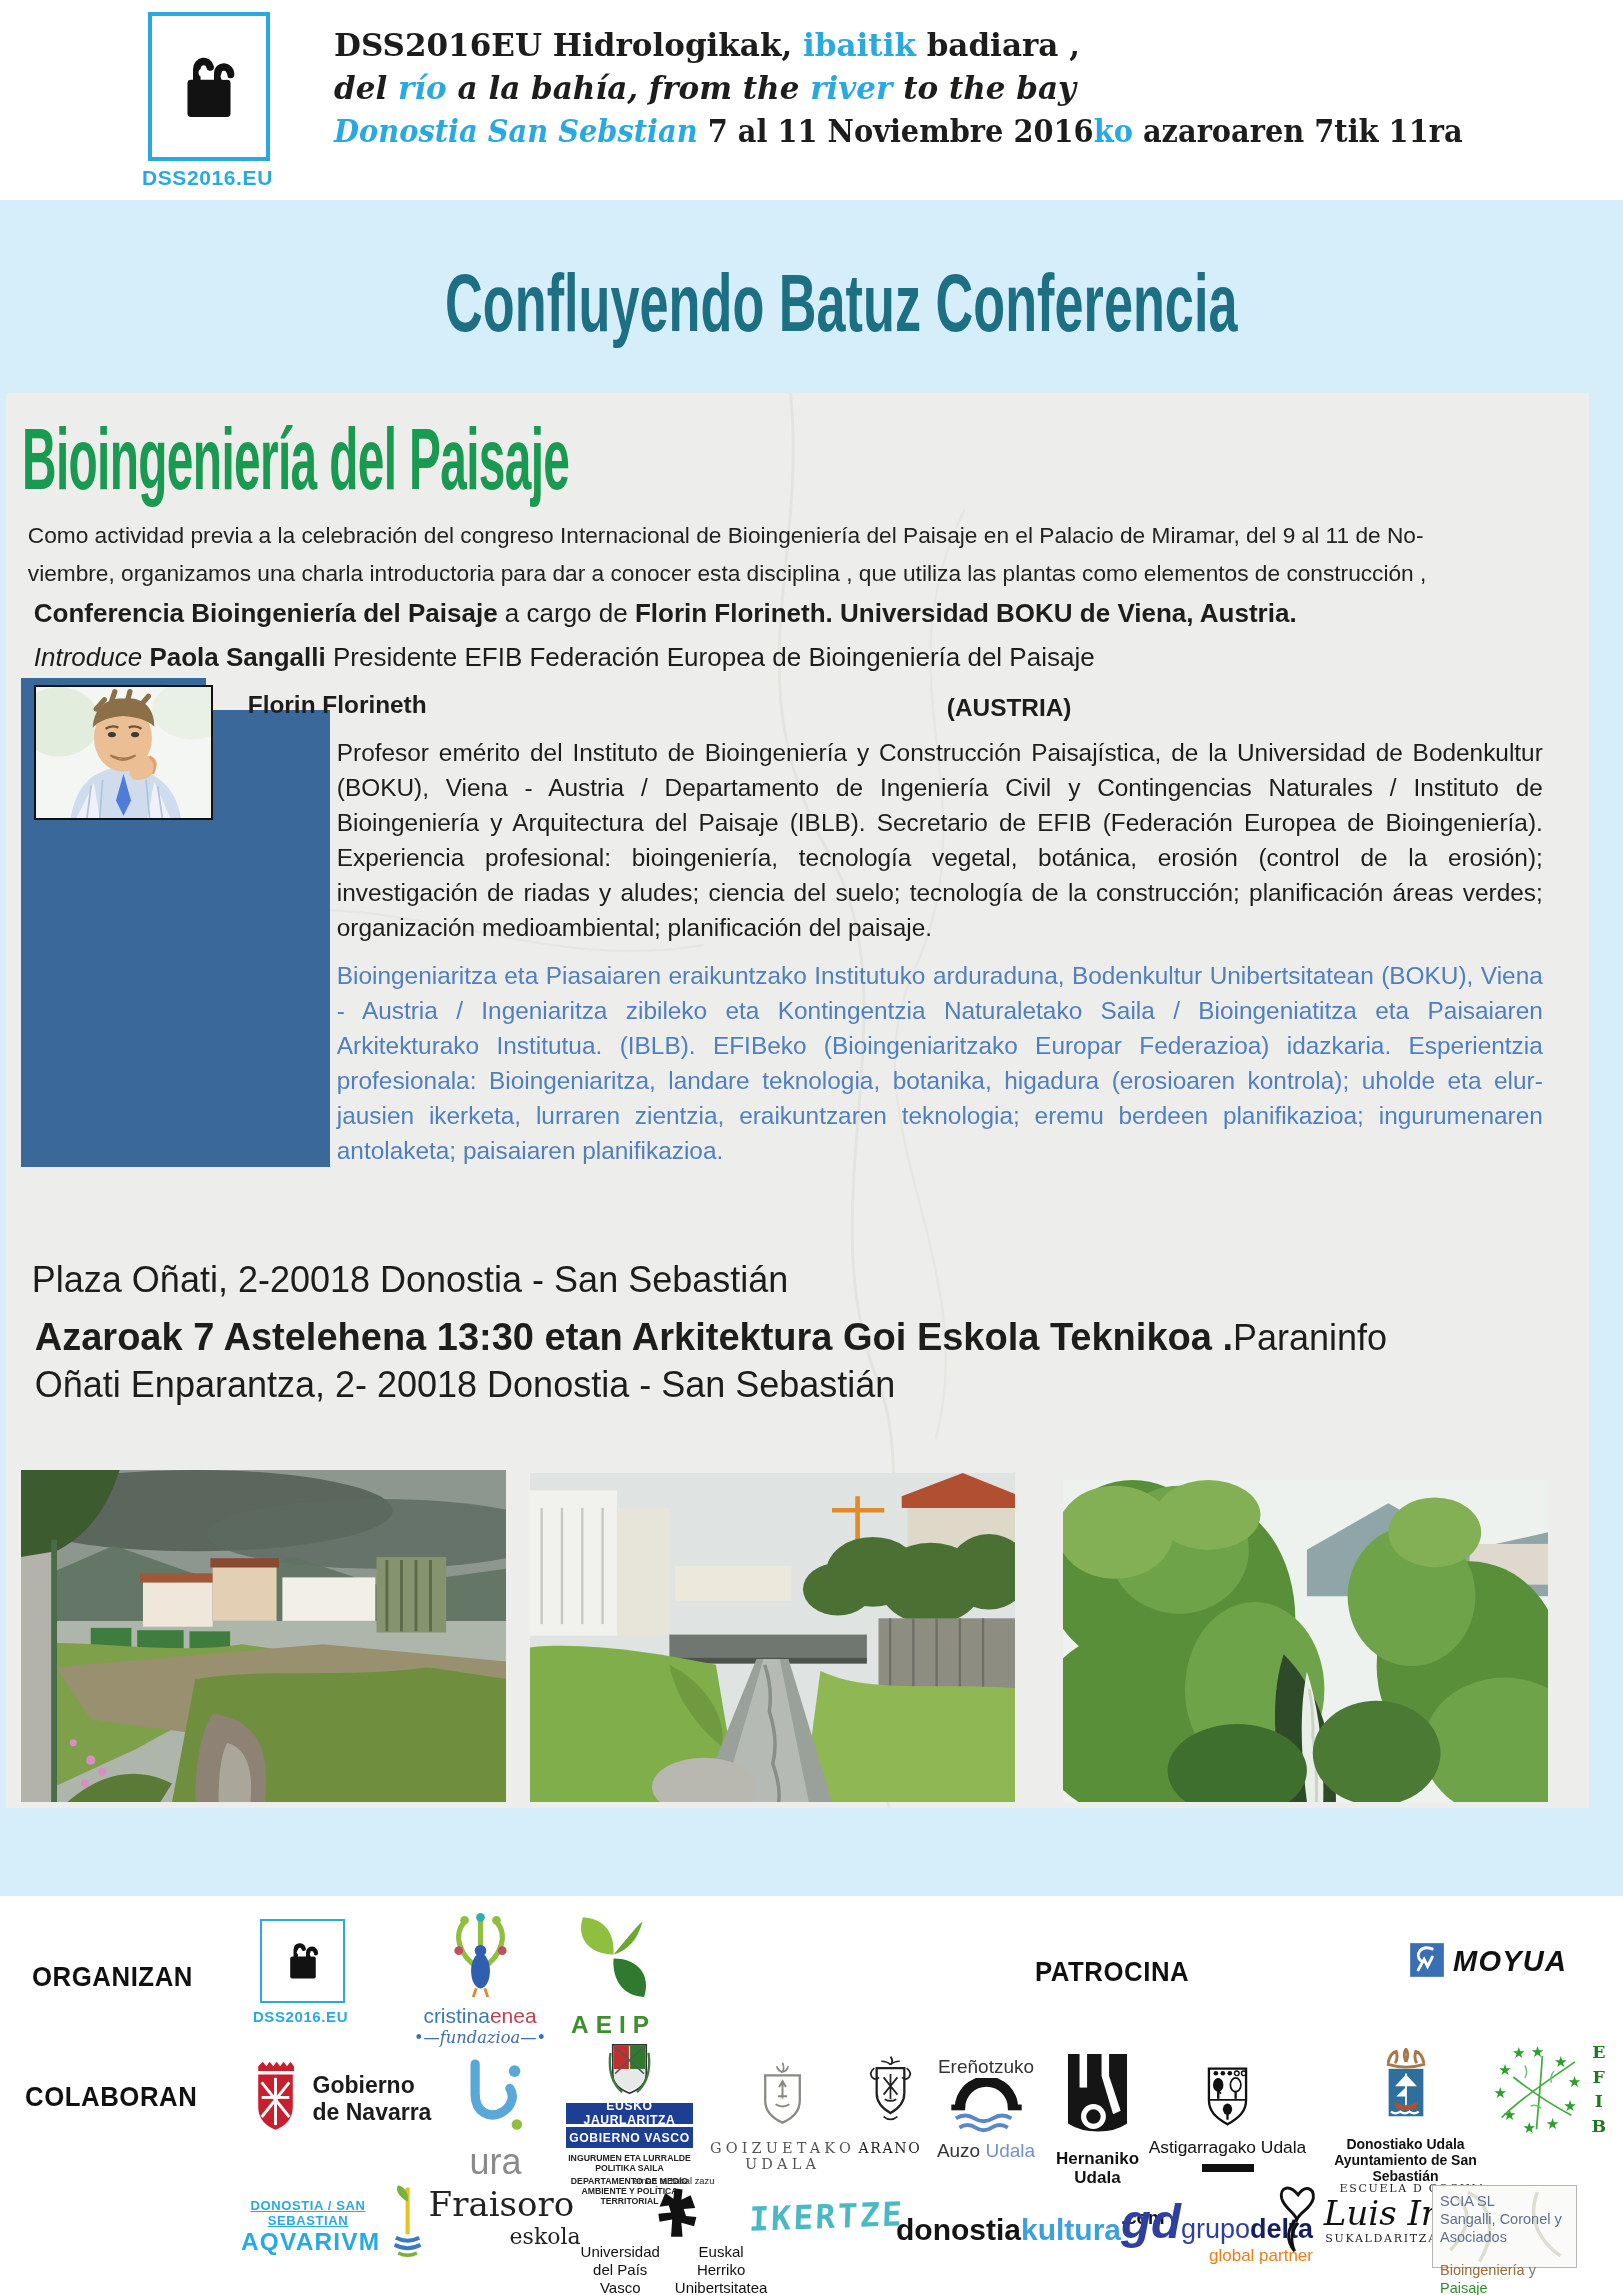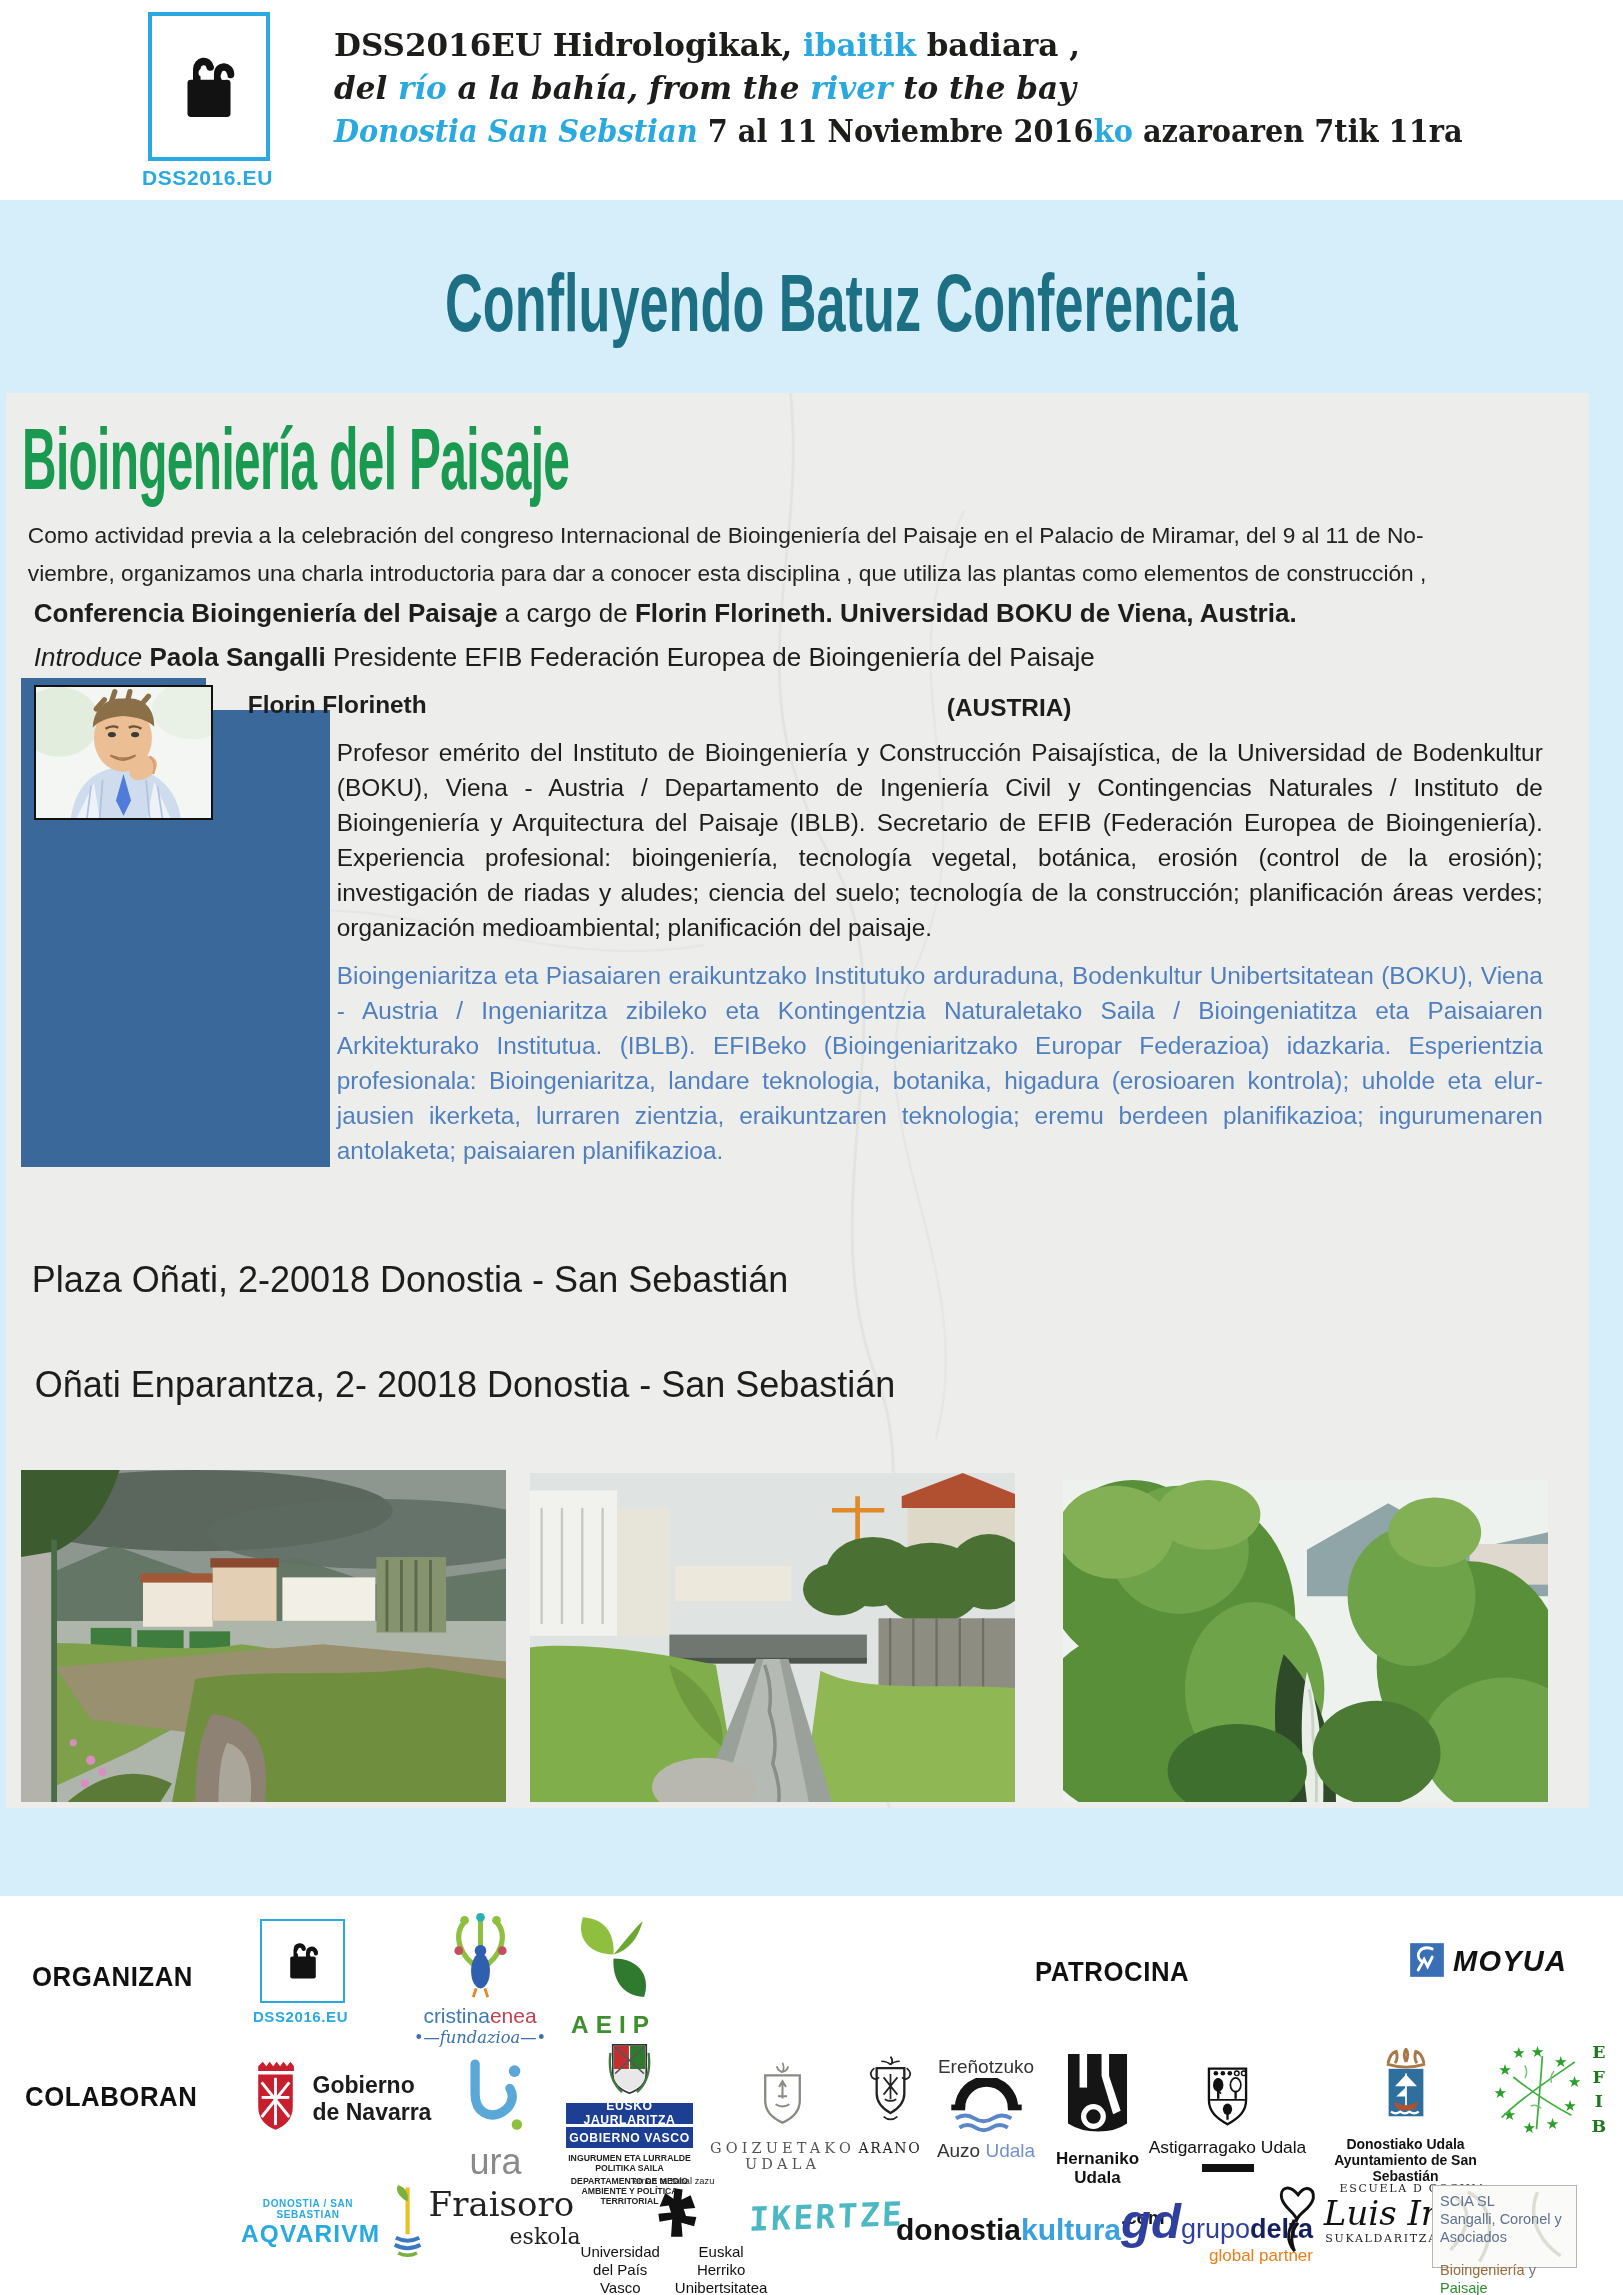--- a/index.html
+++ b/index.html
@@ -128,20 +128,23 @@
         </svg>
       </div>
 
       <div class="abs b" style="left:242px;top:298px;font-size:24.4px;">Florin Florineth</div>
       <div class="abs b" style="left:941px;top:301px;font-size:24.4px;">(AUSTRIA)</div>
 
       <div class="abs bio" style="left:331px;top:342px;width:1206px;">Profesor emérito del Instituto de Bioingeniería y Construcción Paisajística, de la Universidad de Bodenkultur (BOKU), Viena - Austria / Departamento de Ingeniería Civil y Contingencias Naturales / Instituto de Bioingeniería y Arquitectura del Paisaje (IBLB). Secretario de EFIB (Federación Europea de Bioingeniería). Experiencia profesional: bioingeniería, tecnología vegetal, botánica, erosión (control de la erosión); investigación de riadas y aludes; ciencia del suelo; tecnología de la construcción; planificación áreas verdes; organización medioambiental; planificación del paisaje.</div>
       <div class="abs bio bio-eu" style="left:331px;top:565px;width:1206px;">Bioingeniaritza eta Piasaiaren eraikuntzako Institutuko arduraduna, Bodenkultur Unibertsitatean (BOKU), Viena - Austria / Ingeniaritza zibileko eta Kontingentzia Naturaletako Saila / Bioingeniatitza eta Paisaiaren Arkitekturako Institutua. (IBLB). EFIBeko (Bioingeniaritzako Europar Federazioa) idazkaria. Esperientzia profesionala: Bioingeniaritza, landare teknologia, botanika, higadura (erosioaren kontrola); uholde eta elur-jausien ikerketa, lurraren zientzia, eraikuntzaren teknologia; eremu berdeen planifikazioa; ingurumenaren antolaketa; paisaiaren planifikazioa.</div>
 
       <div class="abs evt-n" style="left:26px;top:866px;white-space:nowrap;">Plaza Oñati, 2-20018 Donostia - San Sebastián</div>
+      <div class="abs" style="left:29px;top:923px;white-space:nowrap;">
+        <span class="evt-b">Azaroak 7 Astelehena 13:30 etan Arkitektura Goi Eskola Teknikoa .</span><span class="evt-n">Paraninfo</span>
+      </div>
       <div class="abs evt-n" style="left:29px;top:971px;white-space:nowrap;">Oñati Enparantza, 2- 20018 Donostia - San Sebastián</div>
 
       <div class="abs photo" style="left:15px;top:1077px;">
         <svg width="485" height="332" viewBox="0 0 835 572" preserveAspectRatio="none">
           <rect width="835" height="572" fill="#aeb6ac"></rect>
           <rect width="835" height="260" fill="#8d978f"></rect>
           <ellipse cx="300" cy="70" rx="340" ry="70" fill="#525e55" opacity=".85"></ellipse>
           <ellipse cx="620" cy="110" rx="300" ry="60" fill="#5d6a60" opacity=".8"></ellipse>
           <path d="M0 200 L160 130 L330 190 L470 150 L620 200 L835 170 L835 260 L0 260 Z" fill="#5f7260" opacity=".9"></path>
           <rect x="210" y="190" width="120" height="80" fill="#efe8da"></rect>
@@ -485,21 +488,21 @@
               <text x="38" y="28">★</text>
           </g>
           <path d="M20 130 C60 90 110 60 146 34 M80 150 C84 100 88 60 90 24 M40 60 C70 84 110 110 140 126" stroke="#3fae3f" stroke-width="3" fill="none"></path>
           <path d="M60 40 q6 12 0 22 M110 50 q-8 10 -4 20 M70 110 q10 -4 18 4" stroke="#6fc06f" stroke-width="2.5" fill="none"></path>
         </svg>
       </span>
       <span class="efib-letters" style="margin-left:5.8px;height:99px;">EFIB</span>
     </div>
 
     <div class="abs" style="left:241px;top:302px;width:134px;text-align:center;color:#2aa9e0;">
-      <div style="font-size:10px;font-weight:bold;letter-spacing:0.6px;">DONOSTIA / SAN SEBASTIAN</div>
+      <div style="font-size:13px;font-weight:bold;letter-spacing:0.6px;text-decoration:underline;">DONOSTIA / SAN SEBASTIAN</div>
       <div style="font-size:24.4px;font-weight:bold;letter-spacing:1.2px;">AQVARIVM</div>
     </div>
 
     <div class="abs" style="left:390px;top:288px;display:flex;">
       <span>
         <svg width="34" height="76" viewBox="0 0 58 130">
           <path d="M30 6 v80" stroke="#e8c020" stroke-width="7"></path>
           <path d="M30 30 C14 22 8 8 14 2 C28 6 32 18 30 30 Z" fill="#7ab040"></path>
           <path d="M10 92 q20 10 40 0 M8 104 q22 12 44 0" stroke="#3a78c0" stroke-width="7" fill="none"></path>
           <path d="M14 118 q16 8 32 0" stroke="#7ab040" stroke-width="6" fill="none"></path>

